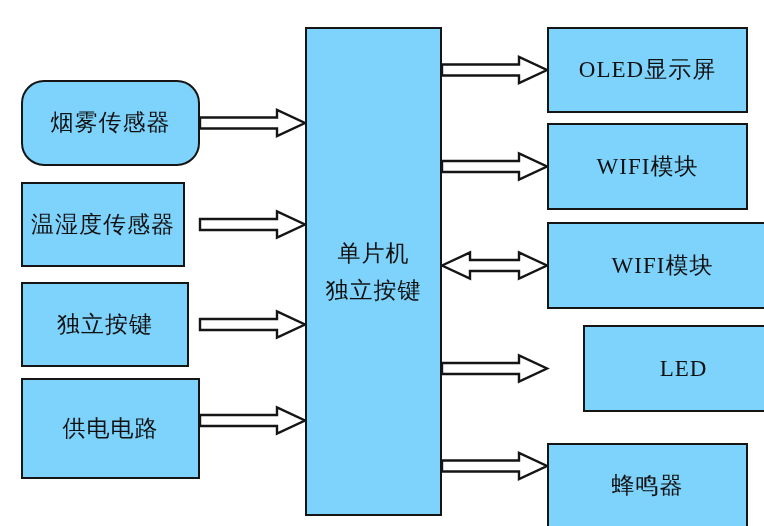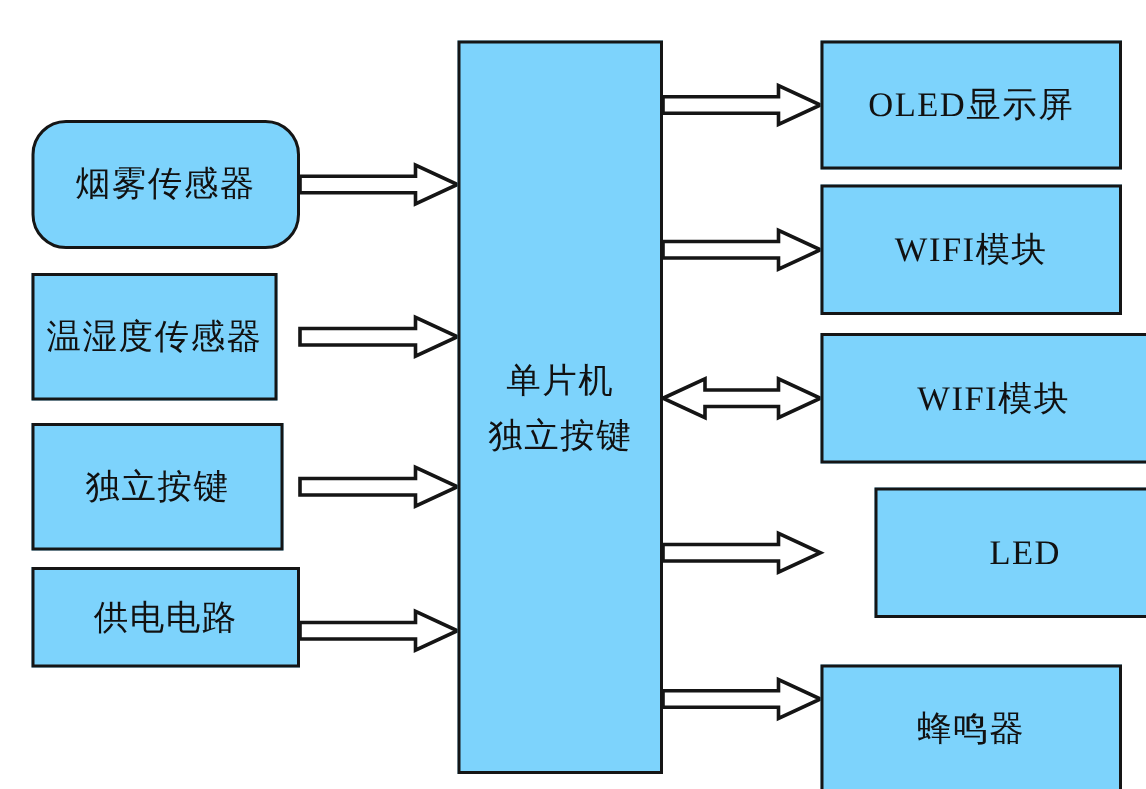--- a/index.html
+++ b/index.html
@@ -30,21 +30,21 @@
     line-height: 28px;
     z-index: 2;
   }
   .node.center {
     line-height: 37px;
   }
   
   #n-smoke   { left: 21px;  top: 80px;  width: 179px; height: 86px; border-radius: 23px; }
   #n-temp    { left: 21px;  top: 182px; width: 164px; height: 85px; }
   #n-keys    { left: 21px;  top: 282px; width: 168px; height: 85px; }
-  #n-power   { left: 21px;  top: 378px; width: 179px; height: 67px; }
+  #n-power   { left: 21px;  top: 378px; width: 179px; height: 101px; }
   
   #n-mcu     { left: 305px; top: 27px;  width: 137px; height: 489px; }
   
   #n-oled    { left: 547px; top: 27px;  width: 201px; height: 86px; }
   #n-gsm     { left: 547px; top: 123px; width: 201px; height: 87px; }
   #n-wifi    { left: 547px; top: 222px; width: 231px; height: 87px; }
   #n-led     { left: 547px; top: 325px; width: 201px; height: 87px; margin-left: 36px; }
   #n-buzzer  { left: 547px; top: 423px; width: 201px; height: 86px; margin-top: 20px; }
 
   #arrows {

